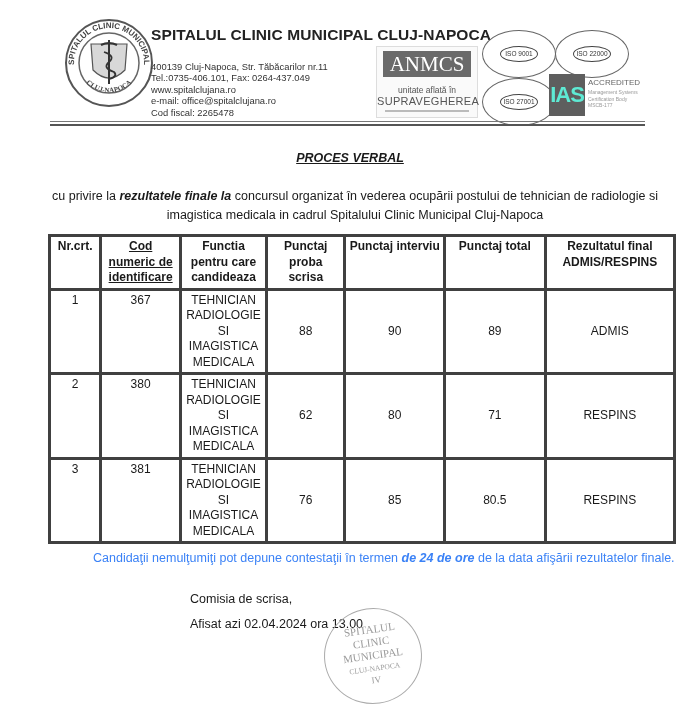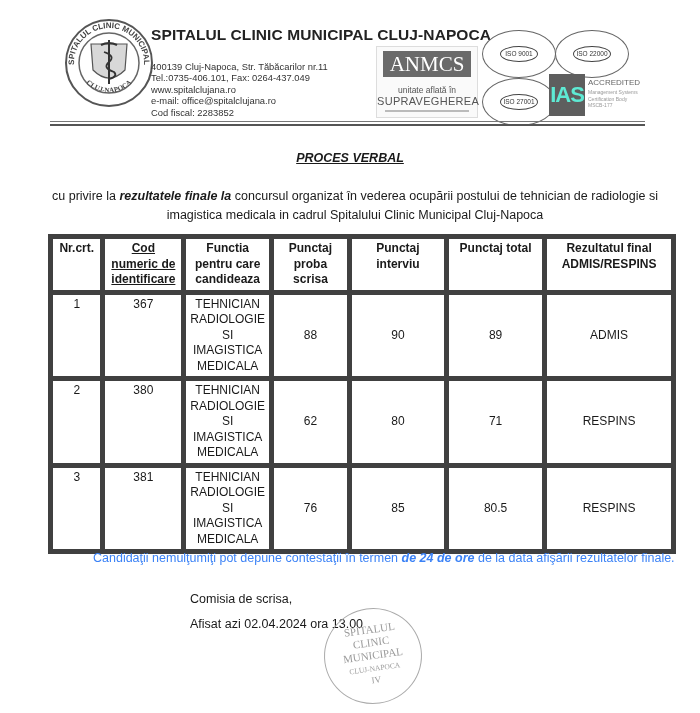--- a/index.html
+++ b/index.html
@@ -31,21 +31,21 @@
 
   .hr1 { left: 50px; top: 121px; width: 595px; height: 1px; background: #777; }
   .hr2 { left: 50px; top: 124px; width: 595px; height: 2px; background: #555; }
 
   
   .doc-title { left: 0; width: 700px; top: 151px; text-align: center; font-size: 12.5px; font-weight: bold; font-style: italic; text-decoration: underline; color: #1a1a1a; }
   .intro { left: 30px; width: 650px; top: 187px; text-align: center; font-size: 12.5px; line-height: 19px; color: #1a1a1a; }
   .intro b { font-style: italic; }
 
   table.results { position: absolute; left: 48px; top: 234px; width: 628px; border-collapse: collapse; font-size: 12px; color: #1a1a1a; }
-  table.results th, table.results td { border: 5px solid #404040; text-align: center; padding: 2px 2px; line-height: 15.5px; }
+  table.results th, table.results td { border: 3px solid #404040; text-align: center; padding: 2px 2px; line-height: 15.5px; }
   table.results th { font-weight: bold; vertical-align: top; }
   table.results td { vertical-align: middle; }
   table.results td.top { vertical-align: top; }
   .c1 { width: 46px; } .c2 { width: 74px; text-decoration: underline; } .c3 { width: 80px; } .c4 { width: 76px; }
   .c5 { width: 101px; } .c6 { width: 102px; } .c7 { width: 127px; }
   td.func { padding: 0 1px; }
   td.func div { line-height: 15.5px; }
 
   .footer-note { left: 48px; width: 628px; top: 549px; font-size: 12.5px; line-height: 18px; color: #3b82f6; text-indent: 45px; text-align: justify; }
   .footer-note b { font-style: italic; }
@@ -77,21 +77,21 @@
     </text>
   </svg>
 </div>
 
 <div class="abs hosp-title">SPITALUL CLINIC MUNICIPAL CLUJ-NAPOCA</div>
 <div class="abs contact">
   <div>400139 Cluj-Napoca, Str. Tăbăcarilor nr.11</div>
   <div>Tel.:0735-406.101, Fax: 0264-437.049</div>
   <div>www.spitalclujana.ro</div>
   <div>e-mail: office@spitalclujana.ro</div>
-  <div>Cod fiscal: 2283852</div>
+  <div>Cod fiscal: 2265478</div>
 </div>
 
 <div class="abs anmcs">
   <div class="anmcs-band">ANMCS</div>
   <div class="anmcs-l1">unitate aflată în</div>
   <div class="anmcs-l2">SUPRAVEGHEREA</div>
   <div class="anmcs-l3"></div>
 </div>
 
 <div class="abs iso iso1">

